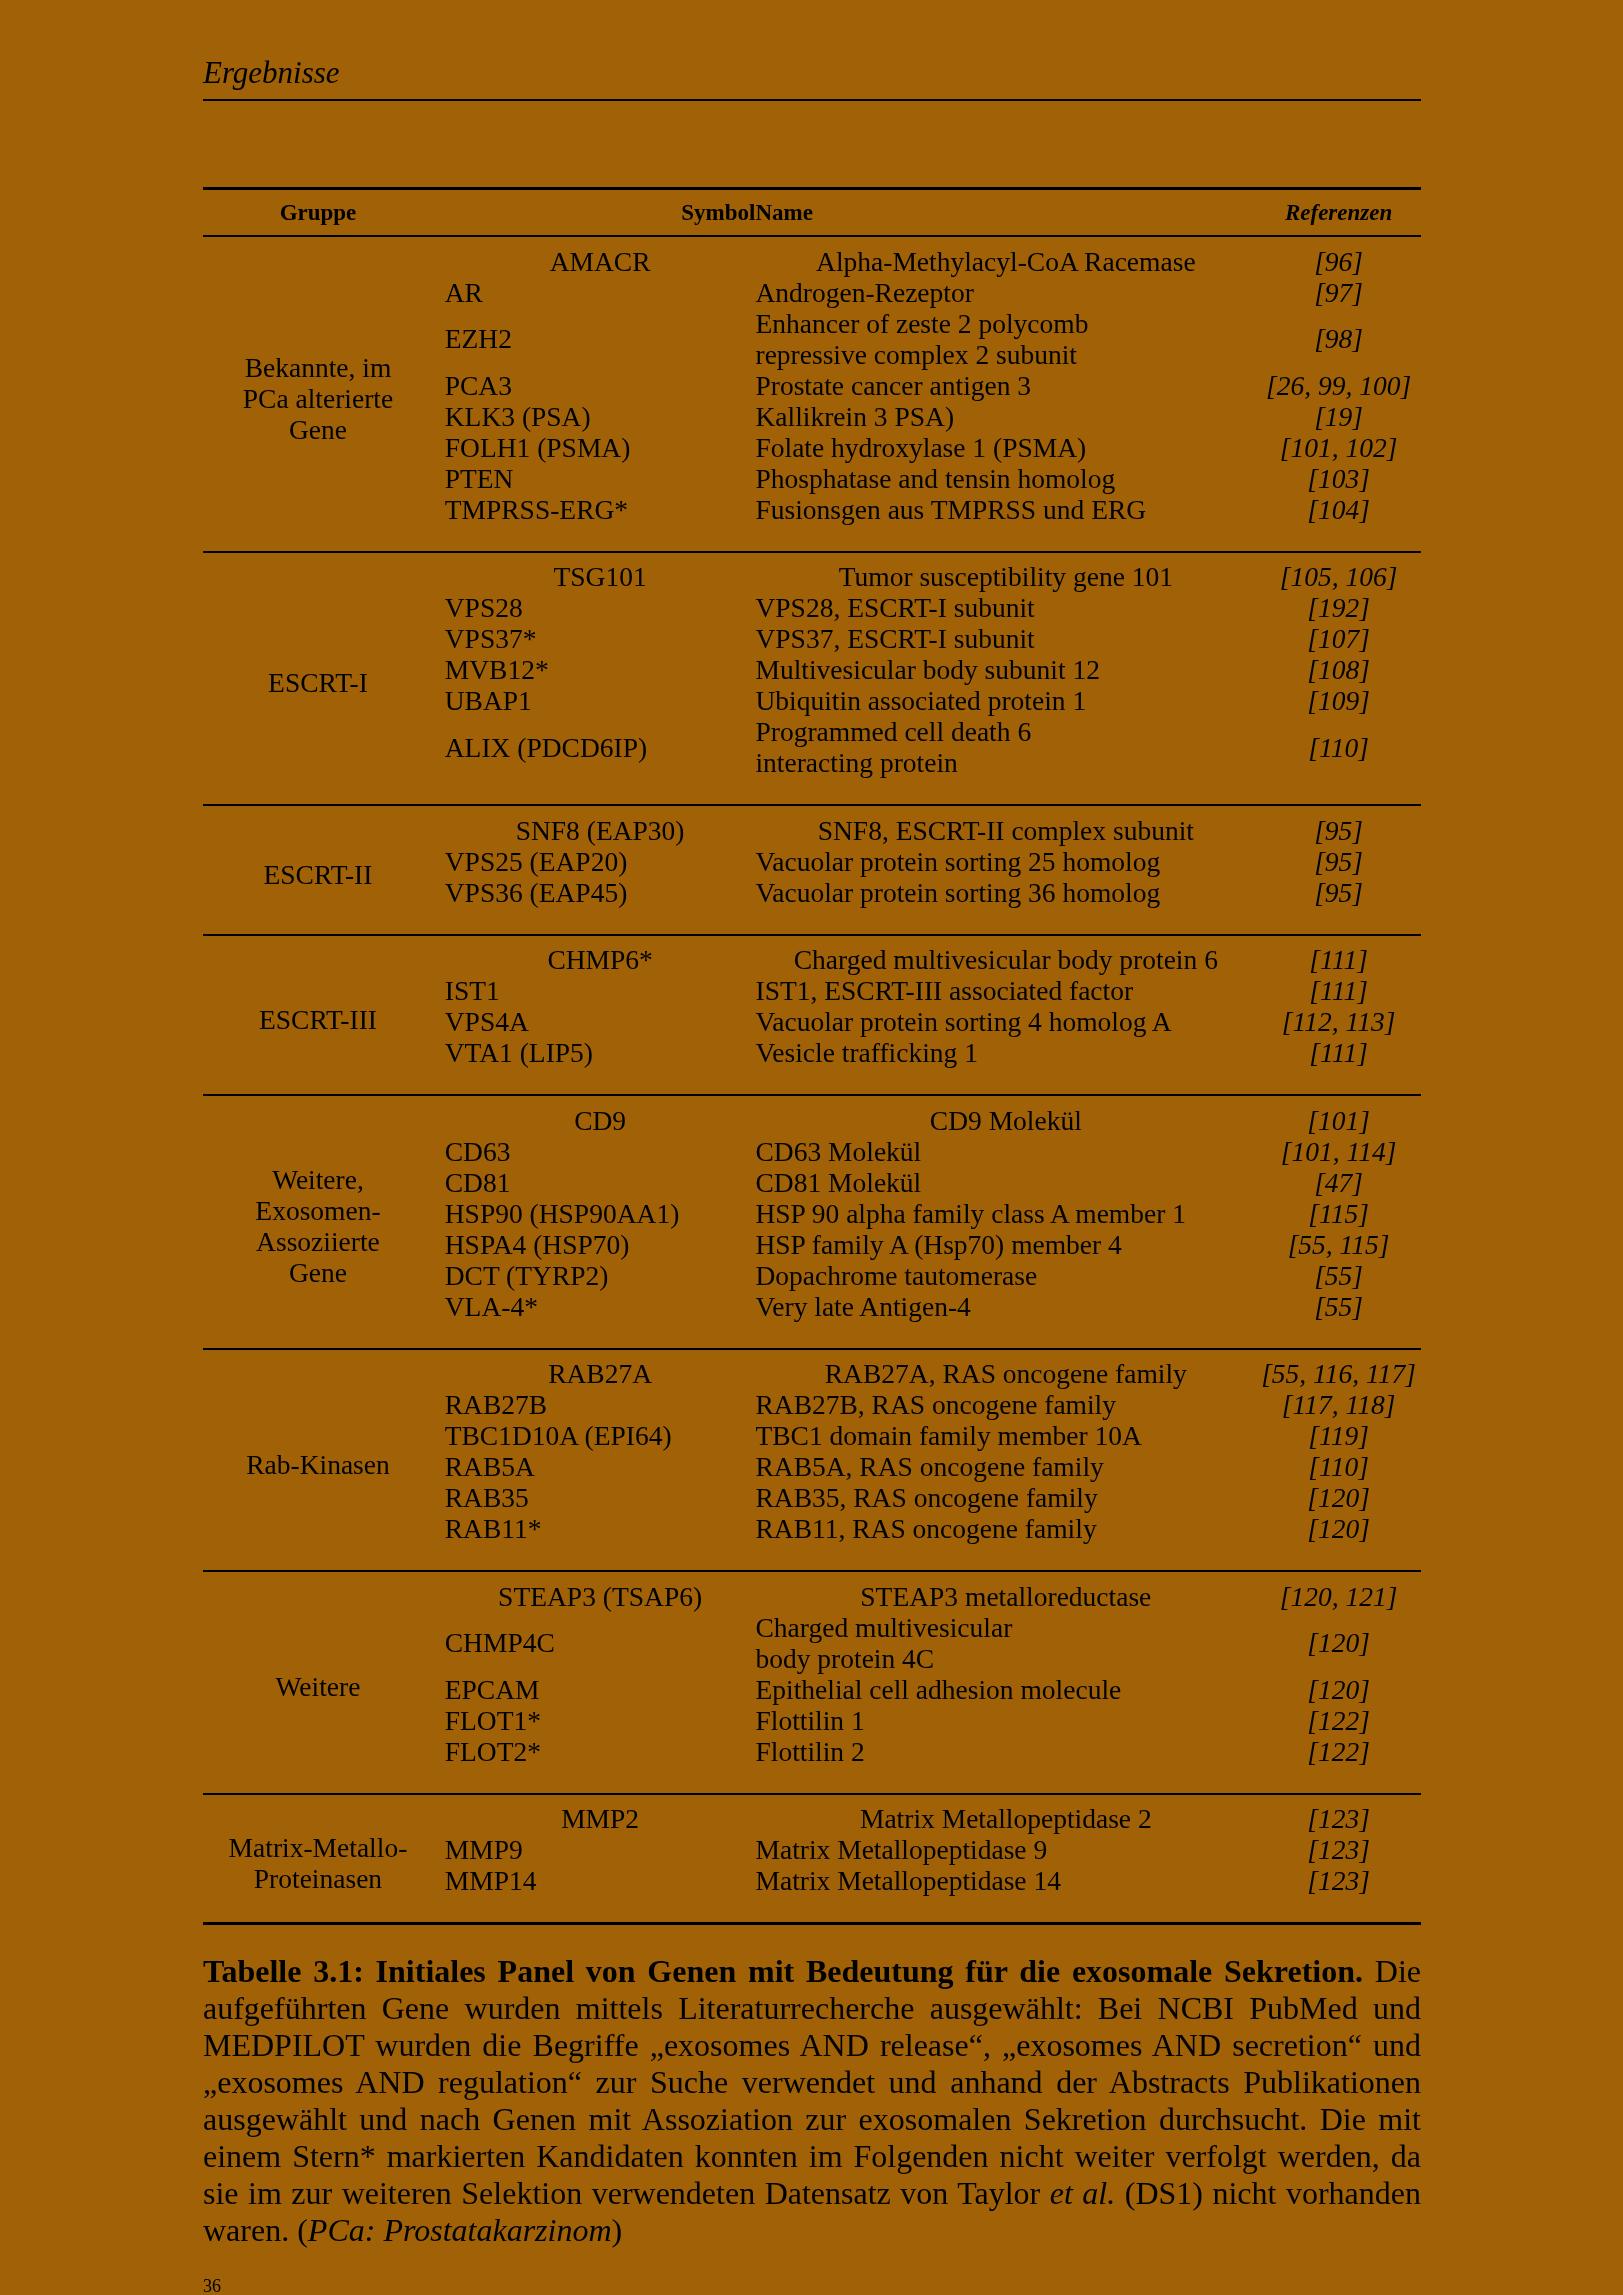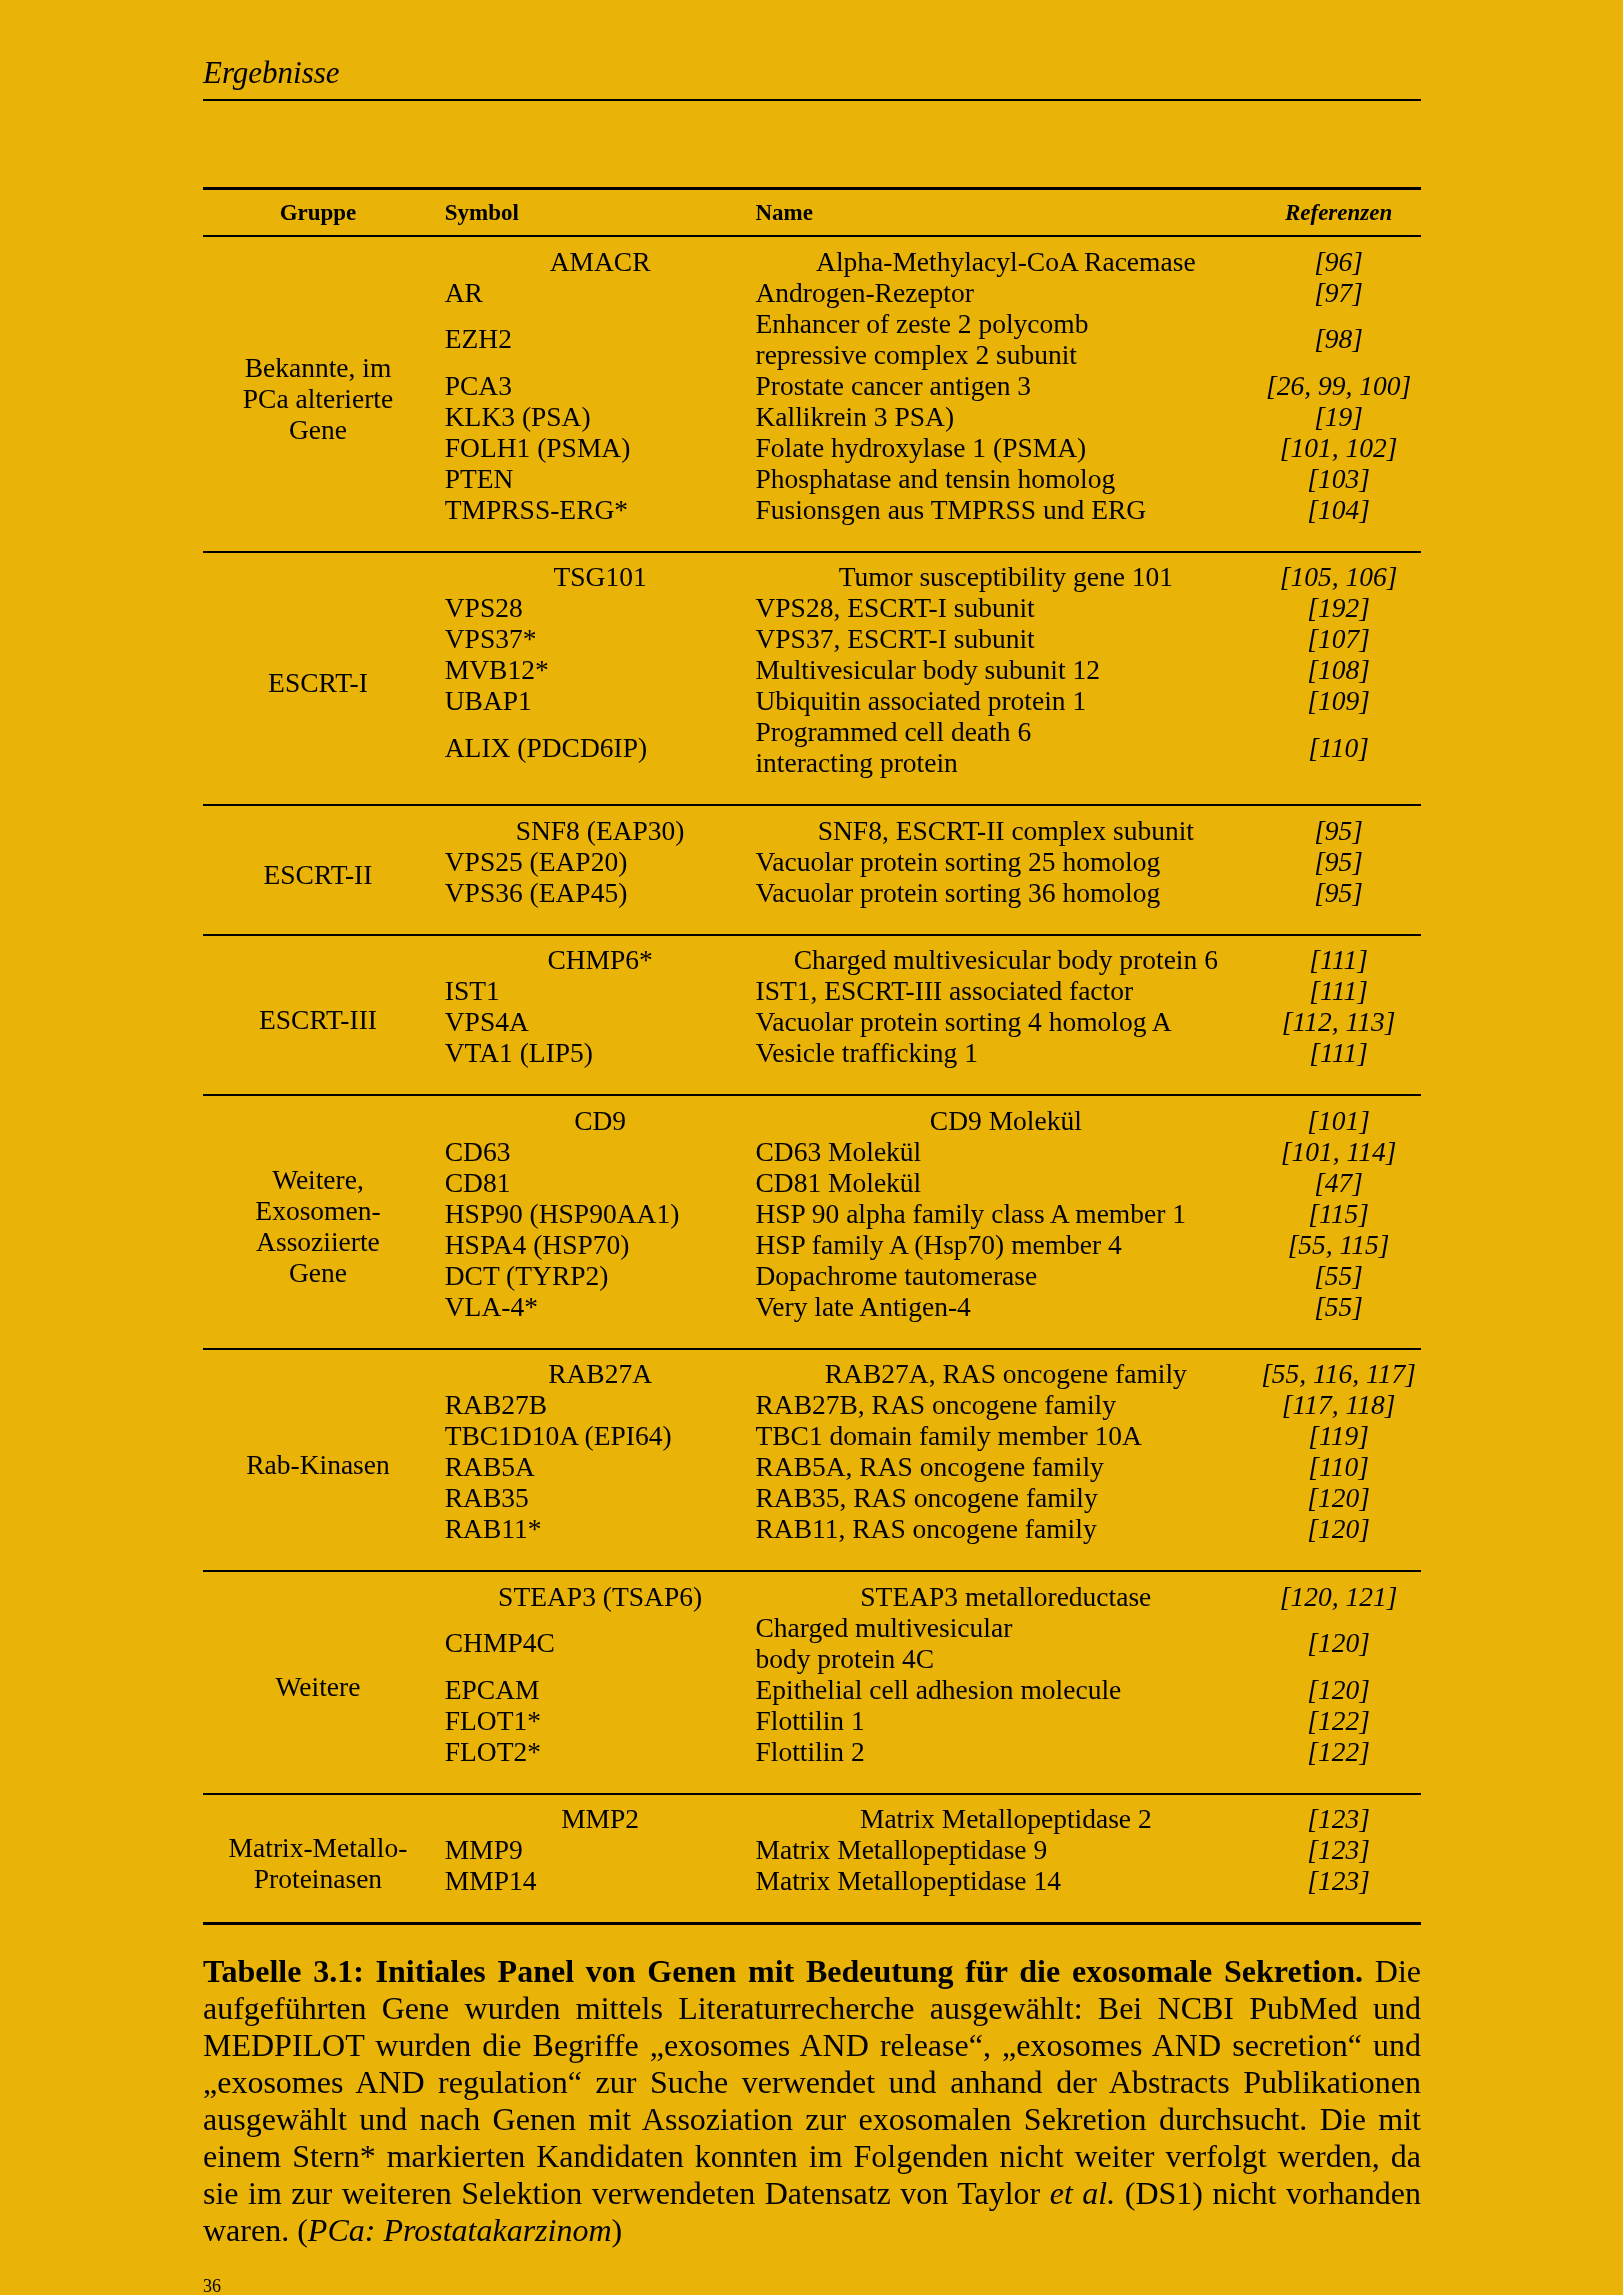--- a/index.html
+++ b/index.html
@@ -4,21 +4,21 @@
 <style>
   html, body {
     margin: 0;
     padding: 0;
     background: #ffffff;
   }
   .page {
     position: relative;
     width: 1623px;
     height: 2295px;
-    background: #eab308;
+    background: #a16207;
     color: #000000;
     font-family: "Liberation Serif", "DejaVu Serif", serif;
     box-sizing: border-box;
     overflow: hidden;
   }
   .content {
     position: absolute;
     left: 203px;
     top: 0;
     width: 1218px;
@@ -79,21 +79,21 @@
     text-align: left;
     white-space: pre-line;
   }
   .col-ref {
     width: 165px;
     text-align: center;
     white-space: nowrap;
     font-style: italic;
   }
   th.col-gruppe { white-space: nowrap; }
-  th.col-symbol { padding-left: 11.8px; }
+  th.col-symbol { padding-left: 11.8px; text-align: right; }
   
   .caption {
     margin: 27.5px 0 0 0;
     font-size: 32px;
     line-height: 37px;
     text-align: justify;
   }
   .seg-bold { font-weight: bold; }
   .seg-italic { font-style: italic; }
   .seg-normal { font-weight: normal; }

